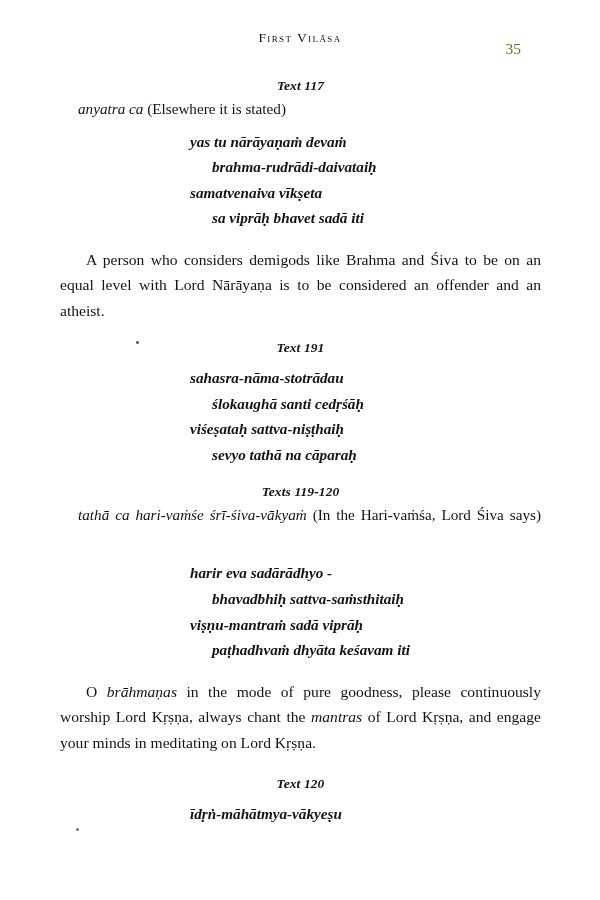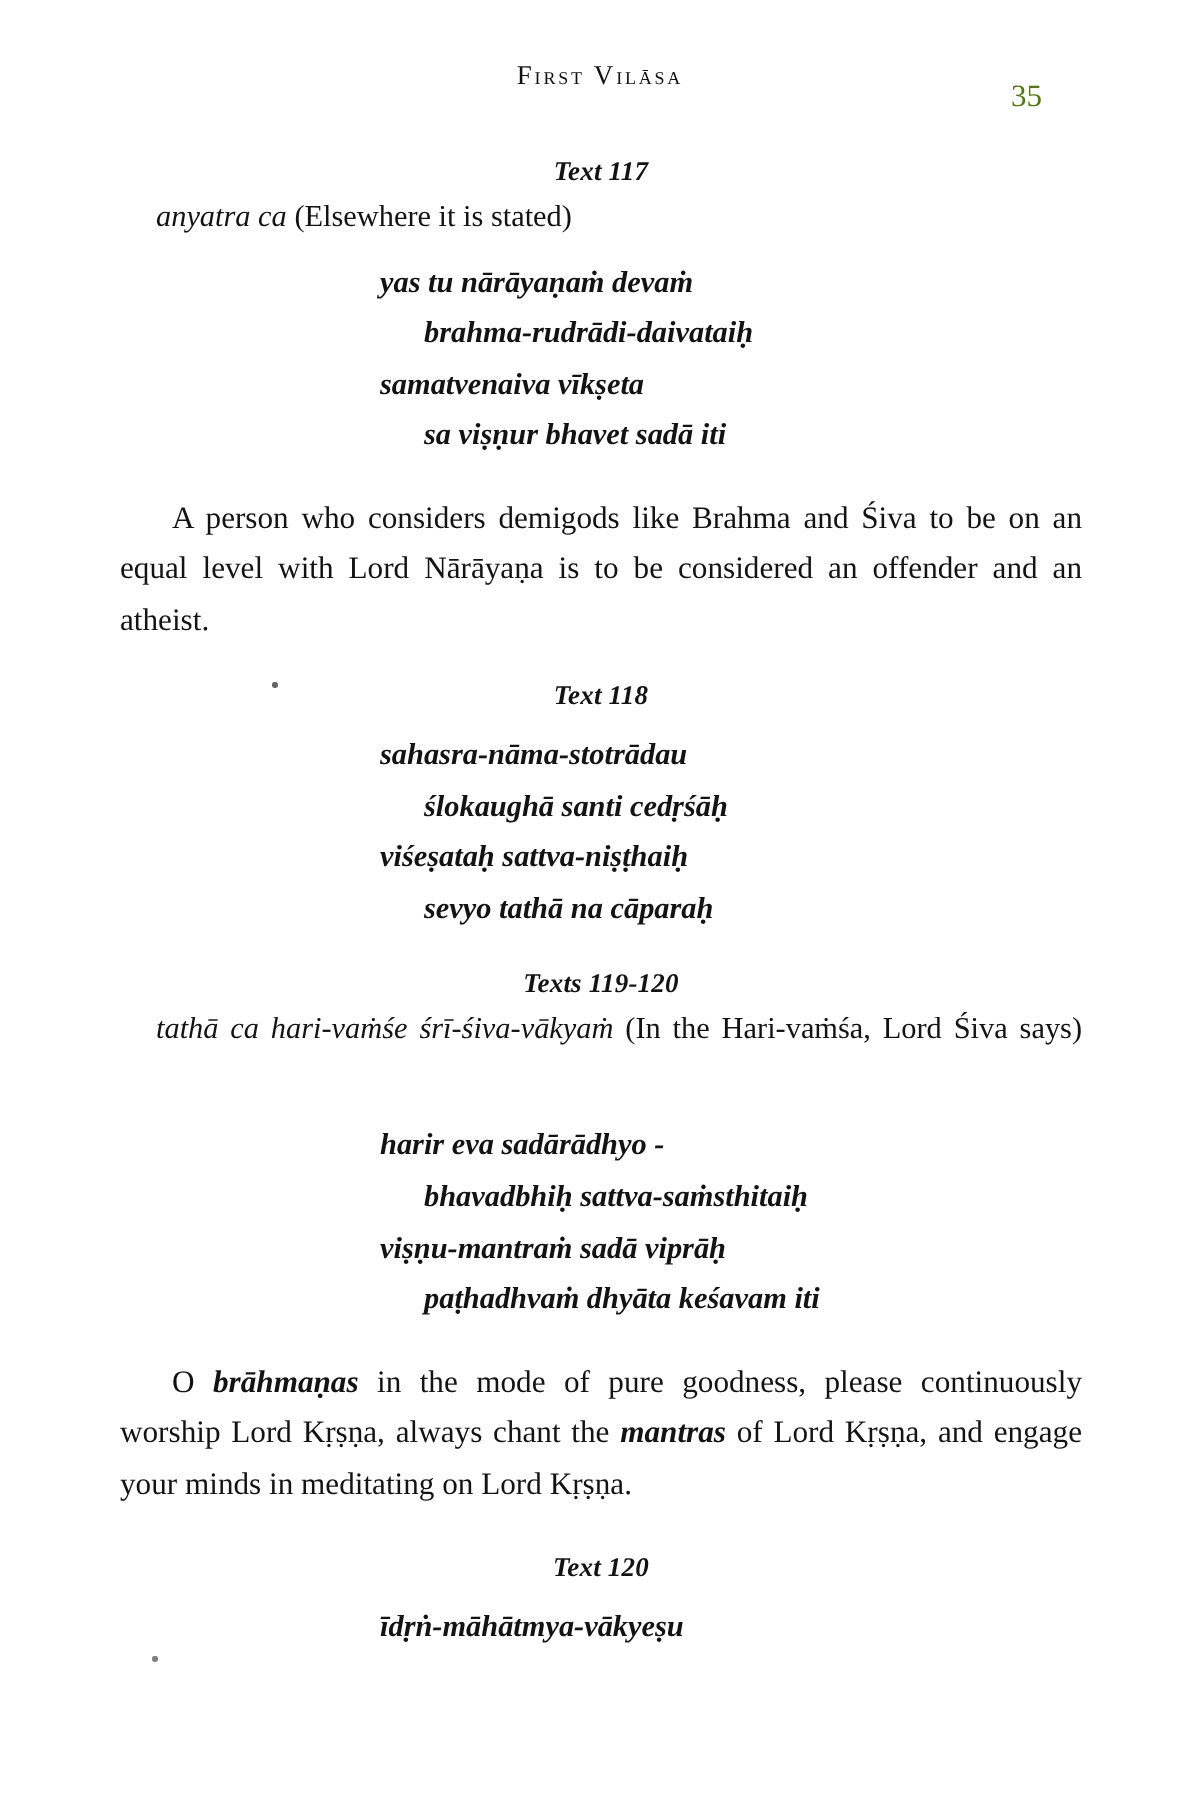--- a/index.html
+++ b/index.html
@@ -101,21 +101,21 @@
 
   
   .prose {
     margin: 16px 0 0 0;
     font-size: 15.6px;
     line-height: 25.4px;
     text-align: justify;
     text-indent: 26px;
     hyphens: none;
   }
-  .prose i { font-style: italic; font-weight: bold; }
+  .prose i { font-style: italic; }
   .gap-md { height: 17px; }
   .gap-lg { height: 21px; }
 
   
   .speck {
     position: absolute;
     background: #2a2a2a;
     border-radius: 40%;
     opacity: 0.72;
   }
@@ -133,28 +133,28 @@
   <div class="column">
 
     <div class="text-heading">Text 117</div>
 
     <p class="intro"><span class="skt">anyatra ca </span><span class="rom">(Elsewhere it is stated)</span></p>
 
     <div class="verse">
       <span class="vline a">yas tu nārāyaṇaṁ devaṁ</span>
       <span class="vline b">brahma-rudrādi-daivataiḥ</span>
       <span class="vline a">samatvenaiva vīkṣeta</span>
-      <span class="vline b">sa viṣṇur bhavet sadā iti</span>
+      <span class="vline b">sa viprāḥ bhavet sadā iti</span>
     </div>
 
     <p class="prose">A person who considers demigods like Brahma and Śiva to be on an equal level with Lord Nārāyaṇa is to be considered an offender and an atheist.</p>
 
     <div class="gap-md"></div>
 
-    <div class="text-heading">Text 118</div>
+    <div class="text-heading">Text 191</div>
 
     <div class="verse">
       <span class="vline a">sahasra-nāma-stotrādau</span>
       <span class="vline b">ślokaughā santi cedṛśāḥ</span>
       <span class="vline a">viśeṣataḥ sattva-niṣṭhaiḥ</span>
       <span class="vline b">sevyo tathā na cāparaḥ</span>
     </div>
 
 
     <div class="gap-md"></div>

